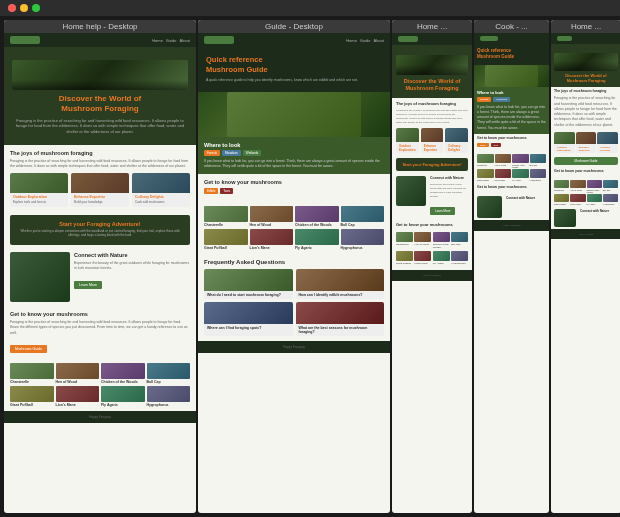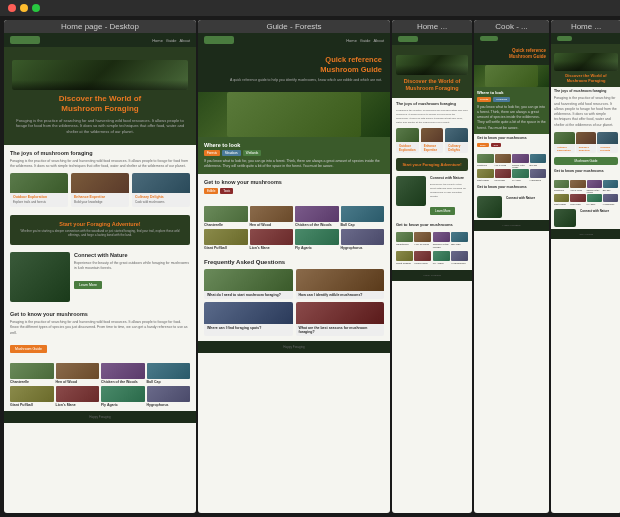--- a/index.html
+++ b/index.html
@@ -289,21 +289,21 @@
 
     .footer p {
       color: #666;
       font-size: 3px;
     }
 
     
     .guide-hero {
       background: #1c2b1a;
       padding: 8px 8px 10px;
-      text-align: right;
+      text-align: left;
     }
 
     .guide-hero h1 {
       color: #fff;
       font-size: 7.5px;
       font-weight: bold;
       line-height: 1.3;
     }
 
     .guide-hero h1 span {
@@ -434,21 +434,21 @@
 
 <div class="top-bar">
   <div class="dot red"></div>
   <div class="dot yellow"></div>
   <div class="dot green"></div>
 </div>
 
 <div class="panels-container">
 
   <div class="panel large">
-    <div class="panel-label">Home page - Desktop</div>
+    <div class="panel-label">Home help - Desktop</div>
     <div class="panel-content" style="overflow-y:auto;">
 
       <div class="site-header">
         <div class="site-logo"></div>
         <div class="site-nav">
           <span>Home</span>
           <span>Guide</span>
           <span>About</span>
         </div>
       </div>
@@ -541,21 +541,21 @@
         </div>
       </div>
 
       <div class="footer">
         <p>Happy Foraging</p>
       </div>
     </div>
   </div>
 
   <div class="panel large">
-    <div class="panel-label">Guide - Forests</div>
+    <div class="panel-label">Guide - Desktop</div>
     <div class="panel-content" style="overflow-y:auto;">
 
       <div class="site-header">
         <div class="site-logo"></div>
         <div class="site-nav">
           <span>Home</span>
           <span>Guide</span>
           <span>About</span>
         </div>
       </div>

